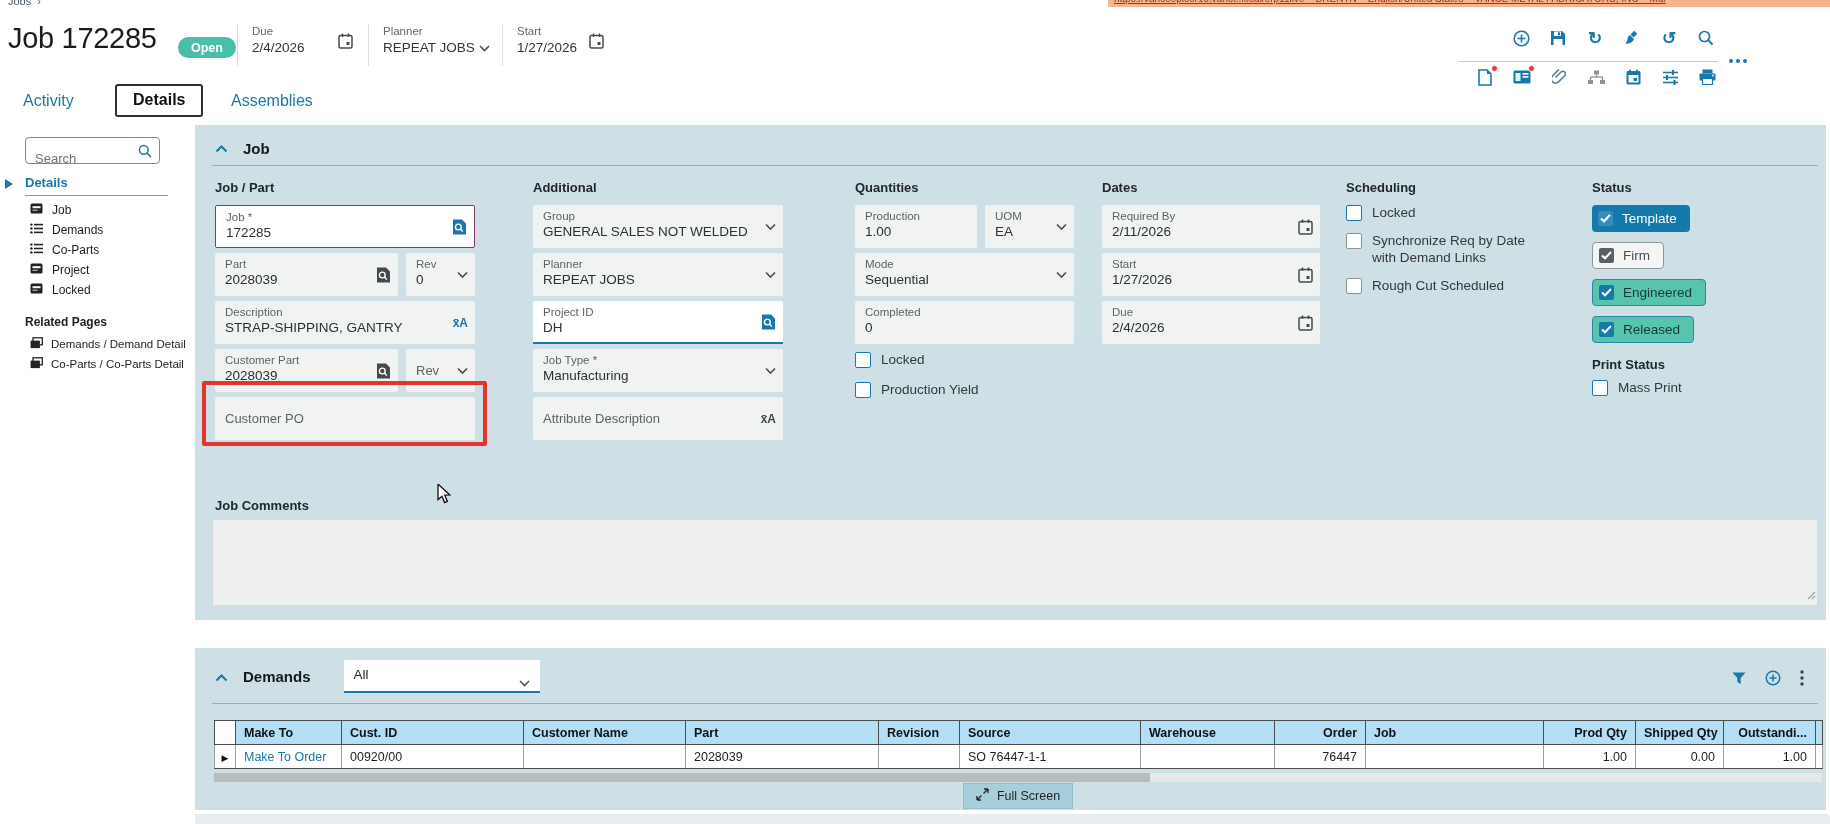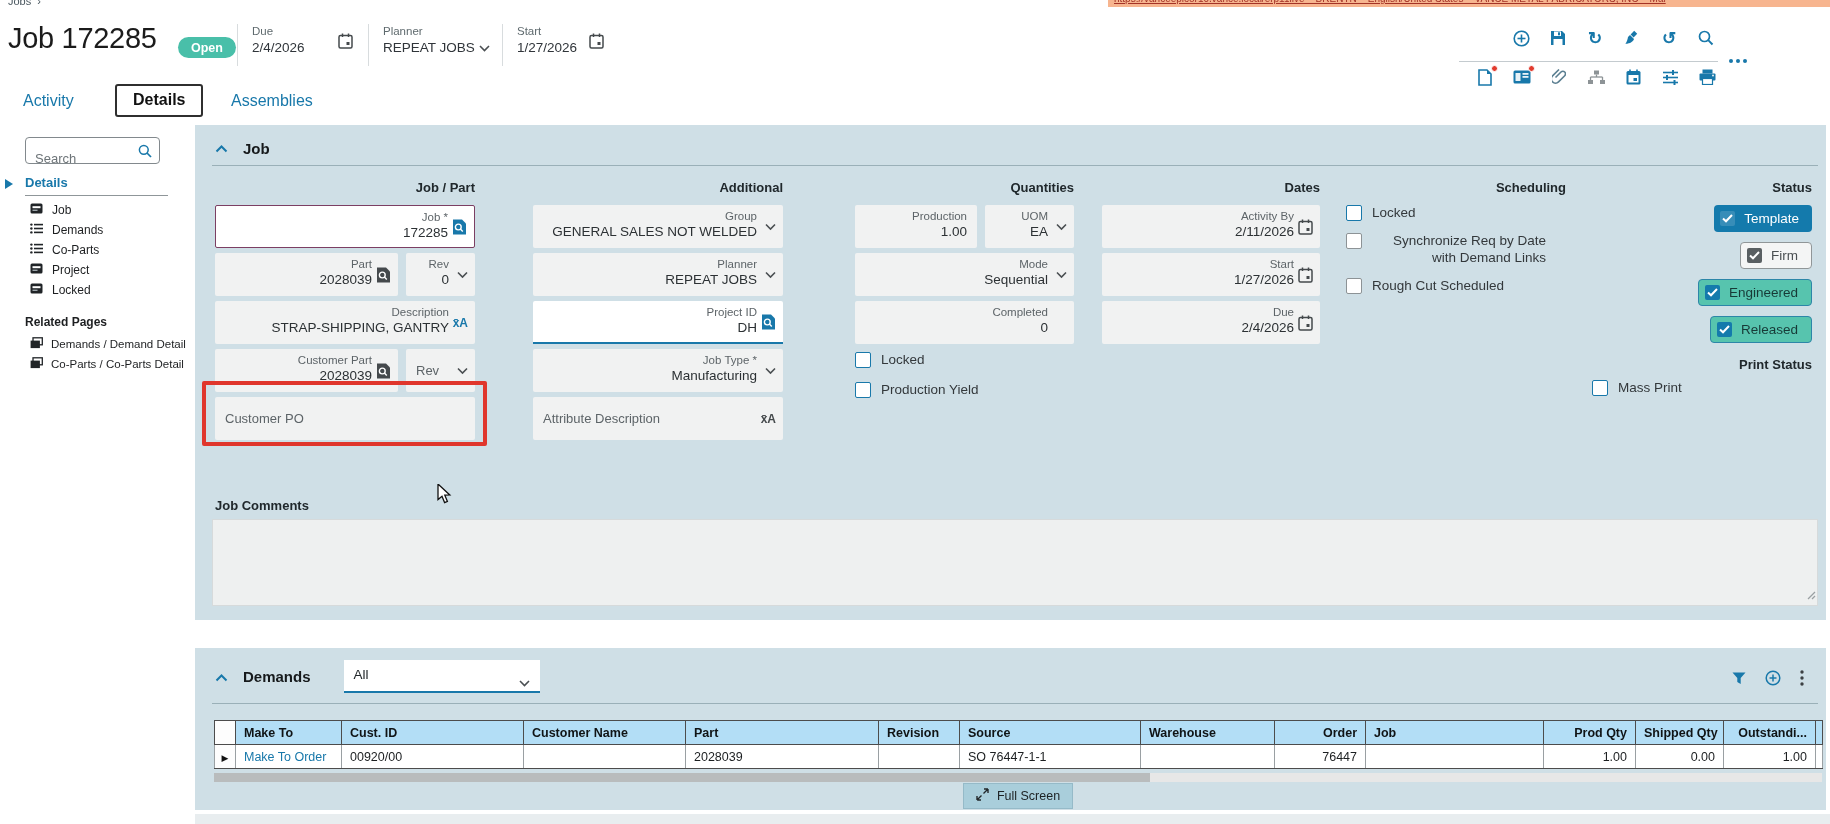--- a/index.html
+++ b/index.html
@@ -53,21 +53,21 @@
   .rel-item { position:absolute; left:30px; display:flex; align-items:center; gap:8px; font-size:11.5px; color:#1d1f21; cursor:pointer; }
   
   .pnl { position:absolute; background:#cfdfe6; padding:12px 0 0 20px; }
   .pnl.job { left:195px; top:125px; width:1631px; height:495px; }
   .pnl.demands { left:195px; top:648px; width:1631px; height:162px; }
   .p-head { display:flex; align-items:center; gap:15px; height:22px; }
   .p-title { font-size:15px; font-weight:700; color:#16191b; }
   .p-div { margin:6px 8px 0 -3px; border-top:1px solid #9ab0b8; }
   
   .job-cols { display:flex; margin-top:14px; min-height:270px; align-items:flex-start; }
-  .col { position:relative; flex:none;text-align:right; }
+  .col { position:relative; flex:none; }
   .c1 { width:260px; }
   .c2 { width:250px; margin-left:58px; }
   .c3 { width:219px; margin-left:72px; }
   .c4 { width:218px; margin-left:28px; }
   .c5 { width:220px; margin-left:26px; }
   .c6 { width:220px; margin-left:26px; }
   .sec-title { font-size:13px; font-weight:700; color:#20282c; height:16px; margin-bottom:9px; }
   .frow { display:flex; gap:8px; margin-bottom:5px; }
   .fld { position:relative; height:43px; background:#f1f2f2; border-radius:2px; padding:5px 26px 0 10px; flex:none; }
   .fld .lbl { font-size:11.5px; color:#5d6468; white-space:nowrap; }
@@ -532,21 +532,21 @@
       <div class="cbrow" style="margin-top:14px">
         <span class="cb"></span>
         <span class="cbl">Production Yield</span>
       </div>
     </div>
 
     <div class="col c4">
       <div class="sec-title">Dates</div>
       <div class="frow">
         <div class="fld" style="width:218px">
-          <div class="lbl">Activity By</div>
+          <div class="lbl">Required By</div>
           <div class="val">2/11/2026</div>
           <span class="ficon">
               <svg width="15" height="16" viewBox="0 0 15 16">
                 <rect x="1" y="2.5" width="13" height="12.5" rx="1.5" fill="none" stroke="#44494c" stroke-width="1.5"></rect>
                 <line x1="4.5" y1="0.5" x2="4.5" y2="4" stroke="#44494c" stroke-width="1.5"></line>
                 <line x1="10.5" y1="0.5" x2="10.5" y2="4" stroke="#44494c" stroke-width="1.5"></line>
                 <rect x="8.5" y="9" width="3" height="3" fill="#44494c"></rect>
               </svg>
             </span>
         </div>

